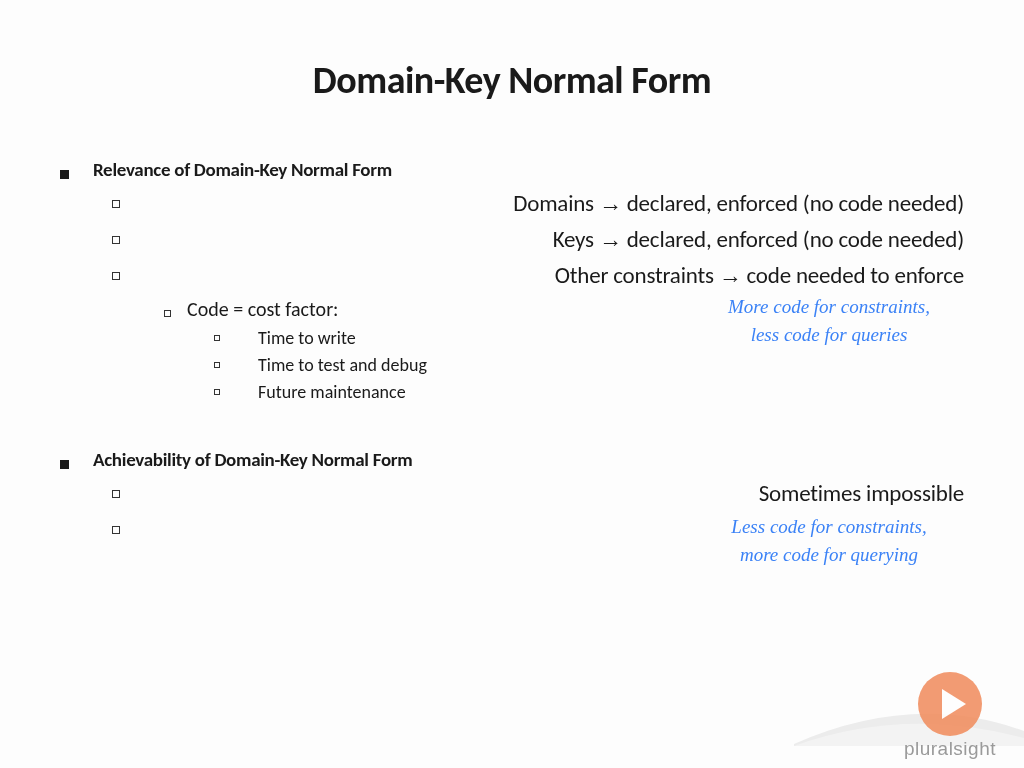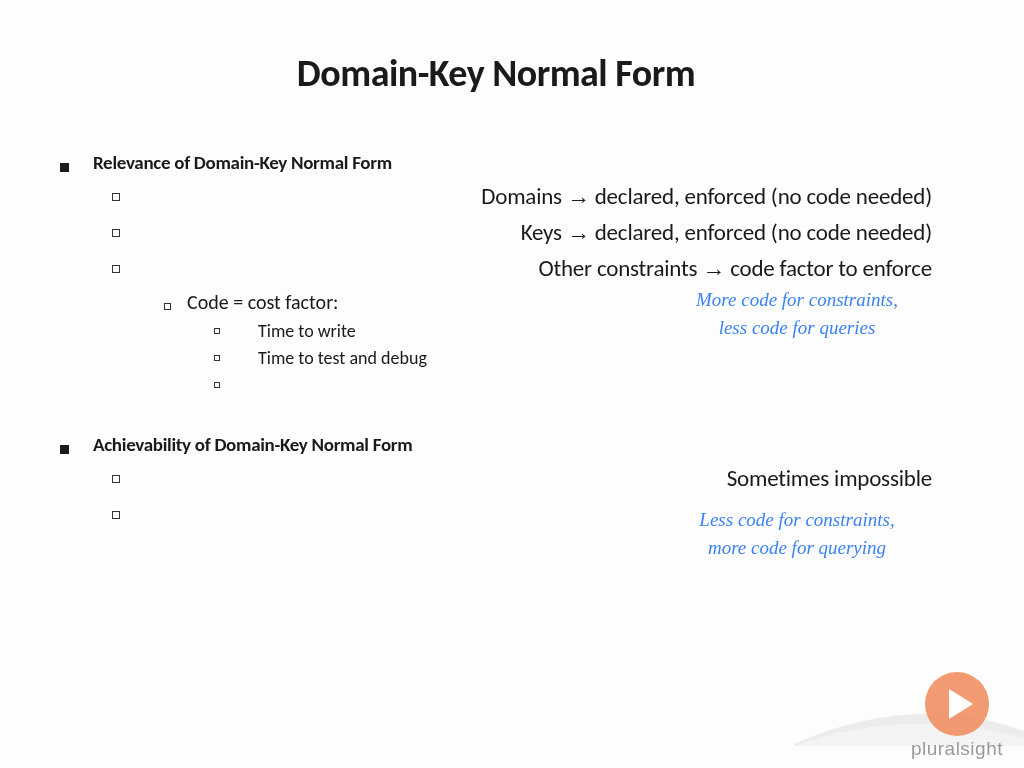--- a/index.html
+++ b/index.html
@@ -6,21 +6,22 @@
   body {
     width: 1024px;
     height: 768px;
     background: #fdfdfd;
     font-family: "Segoe UI", "Myriad Pro", Calibri, Arial, sans-serif;
     color: #1a1a1a;
     position: relative;
     overflow: hidden;
   }
   .slide {
-    padding: 50px 92px 0 60px;
+    padding: 50px 60px 0 60px;
+    margin-top: 7px;
   }
   .title {
     text-align: center;
     font-size: 38px;
     font-weight: 700;
     margin-bottom: 55px;
     letter-spacing: -0.5px;
   }
   .content {
     position: relative;
@@ -119,21 +120,21 @@
   }
   .anno1 { right: -25px; top: 135px; }
   .anno2 { right: -25px; top: 355px; }
   .arrow {
     font-family: Arial, sans-serif;
     display: inline-block;
     font-weight: 400;
   }
   .logo-wrap {
     position: absolute;
-    right: 21px;
+    right: 28px;
     bottom: 8px;
     text-align: center;
   }
   .play-circle {
     width: 64px;
     height: 64px;
     border-radius: 50%;
     background: #f18b5b;
     opacity: 0.85;
     margin: 0 auto 2px auto;
@@ -184,39 +185,40 @@
       </div>
       <div class="sub-item">
         <div class="bullet-sq-outline"></div>
         <div class="sub-text">
           <span>Keys </span><span class="arrow">→</span><span> declared, enforced (no code needed)</span>
         </div>
       </div>
       <div class="sub-item">
         <div class="bullet-sq-outline"></div>
         <div class="sub-text">
-          <span>Other constraints </span><span class="arrow">→</span><span> code factor to enforce</span>
+          <span>Other constraints </span><span class="arrow">→</span><span> code needed to enforce</span>
         </div>
       </div>
       <div class="sub2-list">
         <div class="sub2-item">
           <div class="bullet-sq-small"></div>
           <div class="sub2-text">Code = cost factor:</div>
         </div>
         <div class="sub3-list">
           <div class="sub3-item">
             <div class="bullet-sq-tiny"></div>
             <div class="sub3-text">Time to write</div>
           </div>
           <div class="sub3-item">
             <div class="bullet-sq-tiny"></div>
             <div class="sub3-text">Time to test and debug</div>
           </div>
           <div class="sub3-item">
             <div class="bullet-sq-tiny"></div>
+            <div class="sub3-text">Future maintenance</div>
           </div>
         </div>
       </div>
     </div>
 
     <div class="annotation anno1">
       <span>More code for constraints,</span><br>
       <span>less code for queries</span>
     </div>
 

